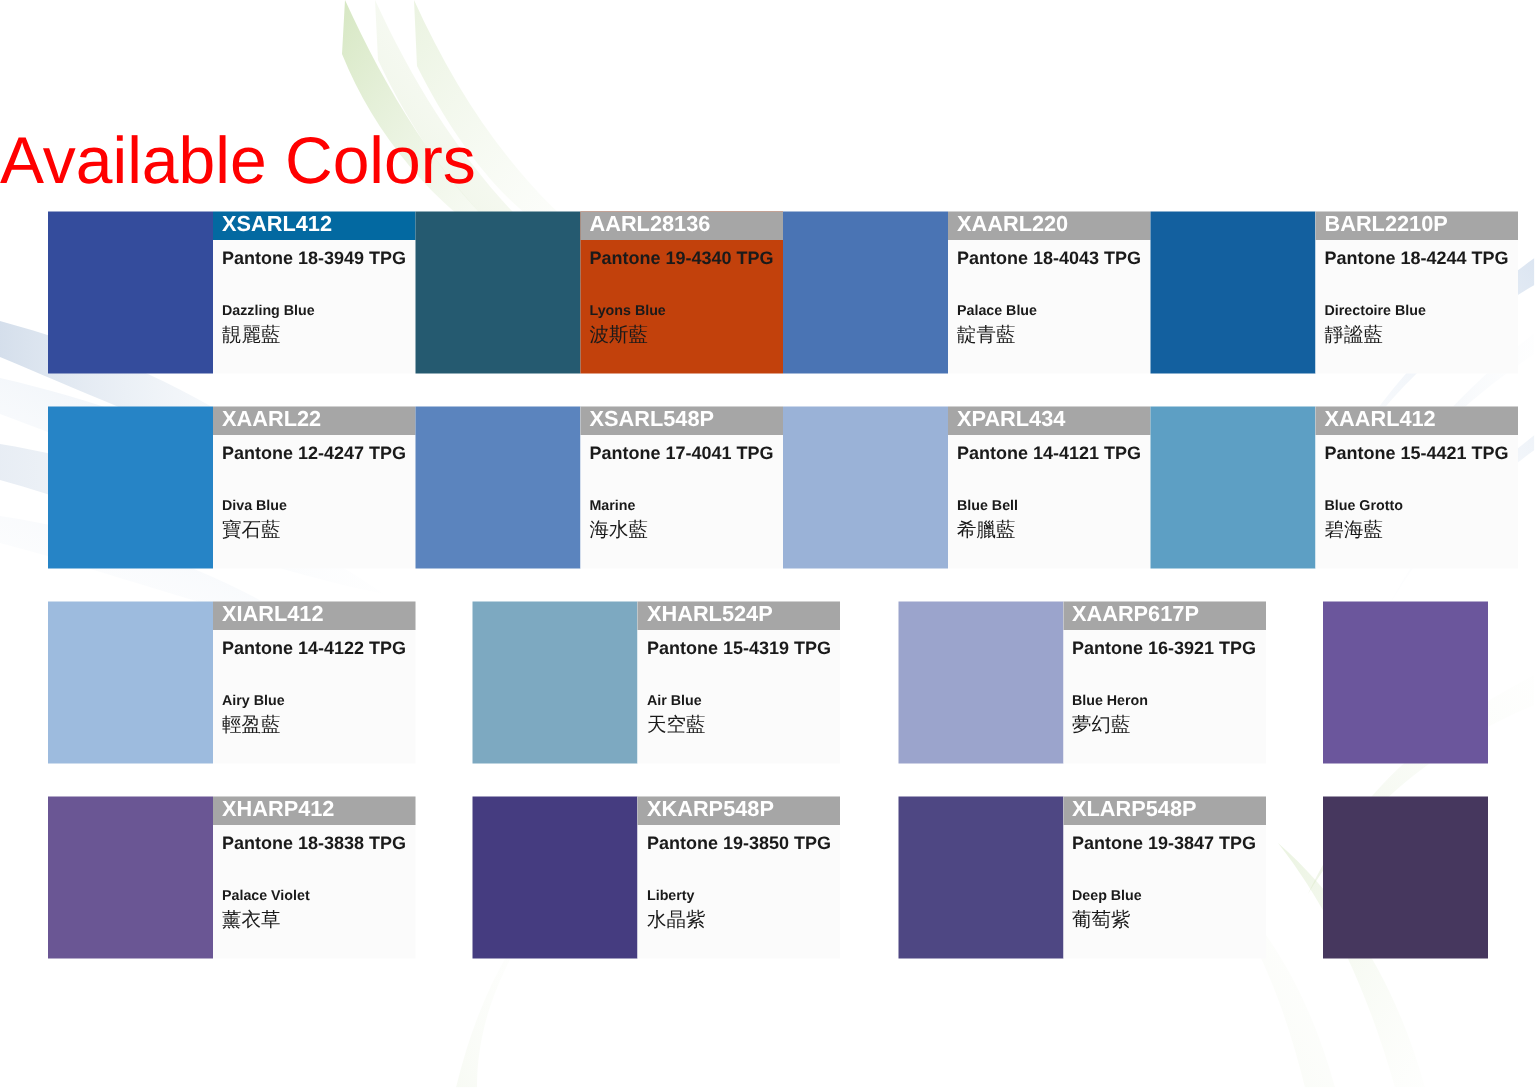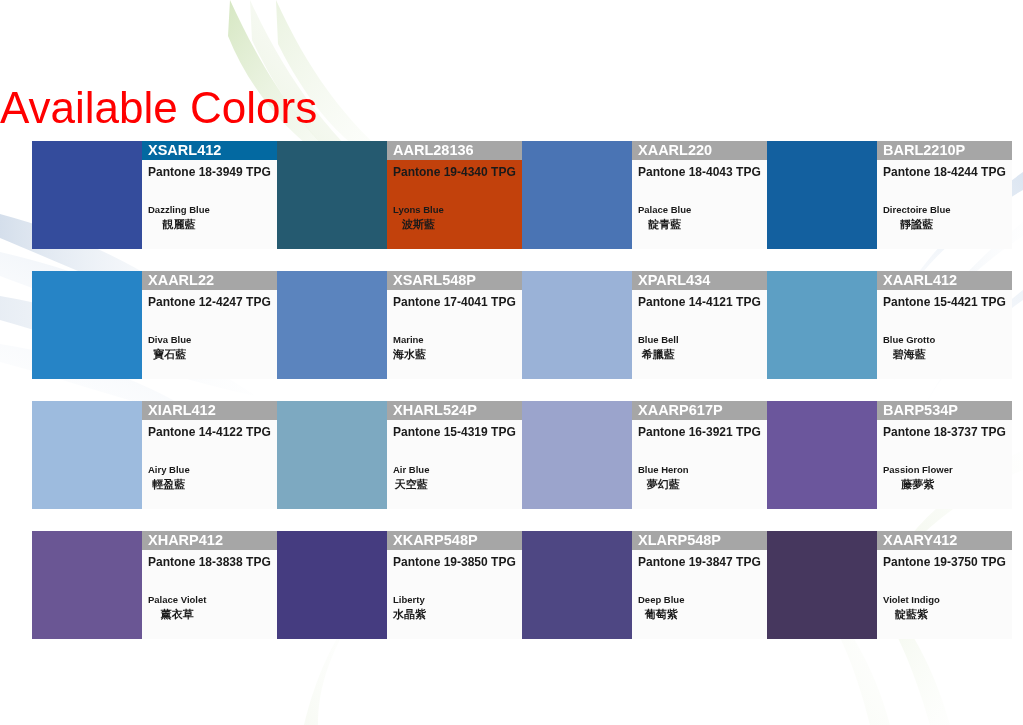--- a/index.html
+++ b/index.html
@@ -83,26 +83,25 @@
     bottom: 17px;
   }
   .name-en {
     font-size: 9.5px;
     font-weight: 700;
     color: #1a1a1a;
     white-space: nowrap;
     line-height: 1.35;
   }
   .name-zh {
-    font-size: 11px;
-    font-weight: 700;
+    font-size: 13px;
+    font-weight: 400;
     color: #1a1a1a;
     white-space: nowrap;
     line-height: 1.35;
-    text-align: center;
   }
 </style>
 </head>
 <body>
 
 <div id="slide" style="background: rgb(255, 255, 255);">
 
   <svg id="bg-decor" viewBox="0 0 1023 725" preserveAspectRatio="none" aria-hidden="true">
     <defs>
       <linearGradient id="gGreen1" x1="0" y1="0" x2="1" y2="1">
@@ -277,28 +276,20 @@
             <div class="code-bar" style="background: rgb(166, 166, 166);">XAARP617P</div>
             <div class="pantone">Pantone 16-3921 TPG</div>
             <div class="names">
               <div class="name-en">Blue Heron</div>
               <div class="name-zh">夢幻藍</div>
             </div>
           </div>
         </div>
         <div class="card" style="margin-left: 0px;">
           <div class="swatch" style="background: rgb(107, 86, 156);"></div>
-          <div class="info" style="background: rgb(251, 251, 251);">
-            <div class="code-bar" style="background: rgb(166, 166, 166);">BARP534P</div>
-            <div class="pantone">Pantone 18-3737 TPG</div>
-            <div class="names">
-              <div class="name-en">Passion Flower</div>
-              <div class="name-zh">藤夢紫</div>
-            </div>
-          </div>
         </div>
       </div>
       <div class="card-row" style="margin-top: 22px; justify-content: space-between;">
         <div class="card" style="margin-left: 0px;">
           <div class="swatch" style="background: rgb(106, 86, 148);"></div>
           <div class="info" style="background: rgb(251, 251, 251);">
             <div class="code-bar" style="background: rgb(166, 166, 166);">XHARP412</div>
             <div class="pantone">Pantone 18-3838 TPG</div>
             <div class="names">
               <div class="name-en">Palace Violet</div>
@@ -323,25 +314,17 @@
             <div class="code-bar" style="background: rgb(166, 166, 166);">XLARP548P</div>
             <div class="pantone">Pantone 19-3847 TPG</div>
             <div class="names">
               <div class="name-en">Deep Blue</div>
               <div class="name-zh">葡萄紫</div>
             </div>
           </div>
         </div>
         <div class="card" style="margin-left: 0px;">
           <div class="swatch" style="background: rgb(70, 55, 94);"></div>
-          <div class="info" style="background: rgb(251, 251, 251);">
-            <div class="code-bar" style="background: rgb(166, 166, 166);">XAARY412</div>
-            <div class="pantone">Pantone 19-3750 TPG</div>
-            <div class="names">
-              <div class="name-en">Violet Indigo</div>
-              <div class="name-zh">靛藍紫</div>
-            </div>
-          </div>
         </div>
       </div>
     </div>
 
 </div>
 
 </body></html>

